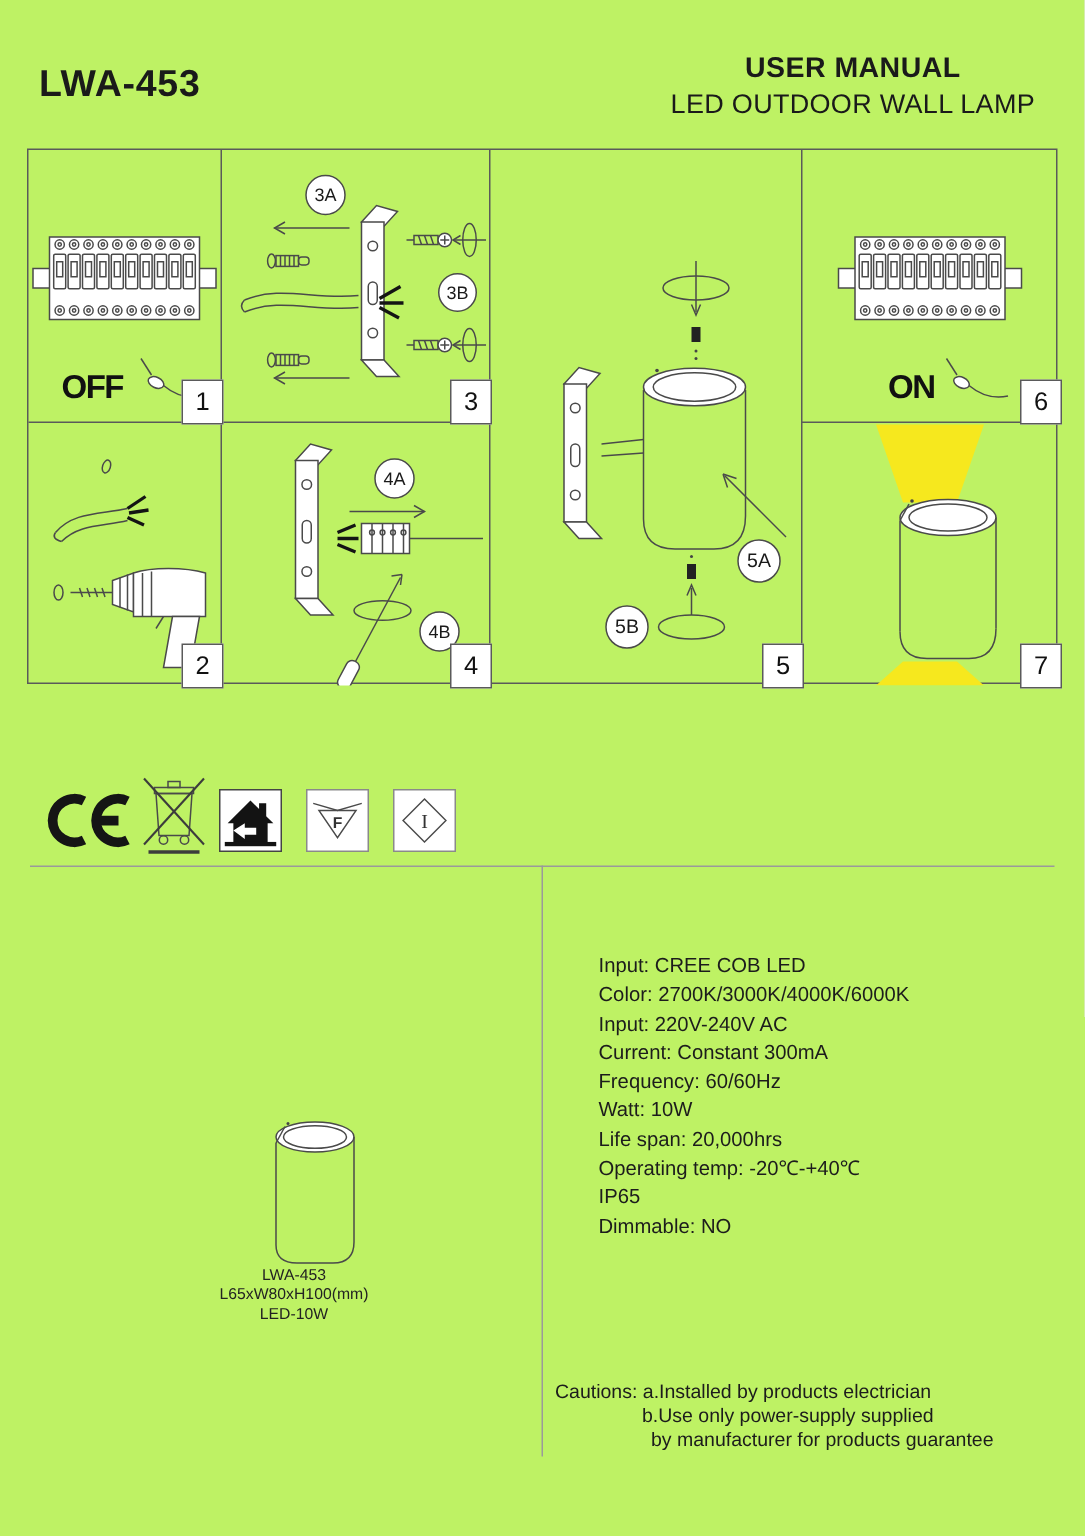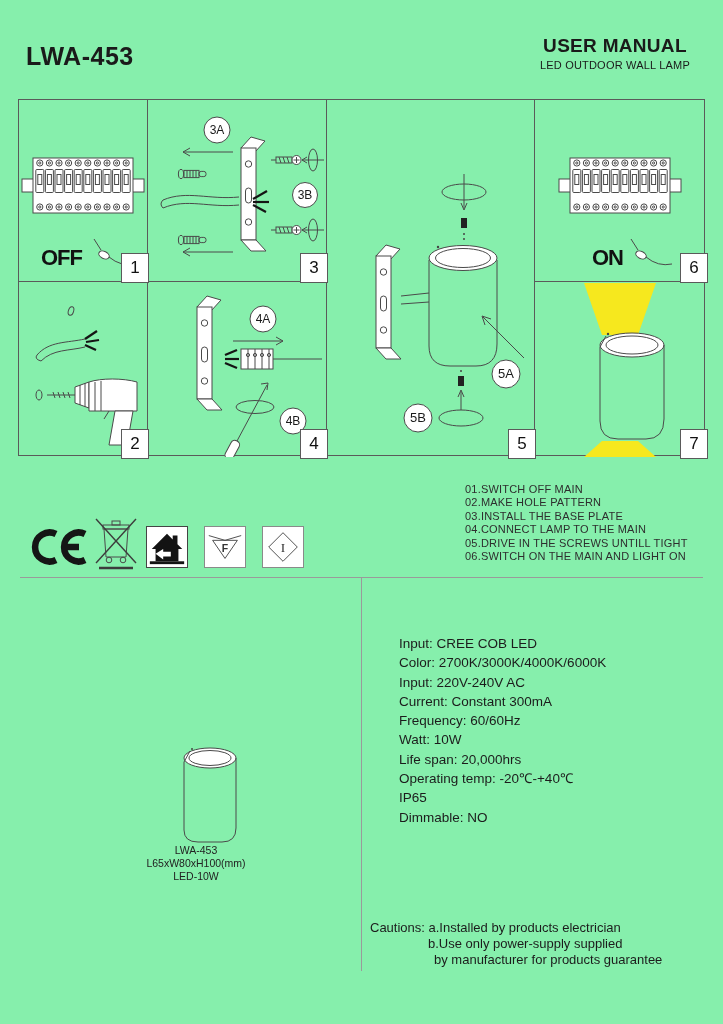--- a/index.html
+++ b/index.html
@@ -1,23 +1,23 @@
 <!DOCTYPE html>
 <html><head>
 <meta charset="utf-8">
 <style>
   html,body{margin:0;padding:0;background:#e8e8e8;}
-  .page{position:relative;width:723px;height:1024px;background:#86efac;margin:0 auto;
+  .page{position:relative;width:723px;height:1024px;background:#bef264;margin:0 auto;
         font-family:"Liberation Sans",sans-serif;color:#1a1a1a;overflow:hidden;}
   .abs{position:absolute;}
   
   .model{left:26px;top:42px;font-size:25px;font-weight:bold;letter-spacing:.5px;}
   .hdr-right{right:33px;top:35px;text-align:center;}
   .hdr-title{font-size:19px;font-weight:bold;letter-spacing:.3px;}
-  .hdr-sub{font-size:11px;margin-top:2px;letter-spacing:.2px;}
+  .hdr-sub{font-size:18px;margin-top:2px;letter-spacing:.2px;}
   
   .grid{left:18px;top:99px;width:687px;height:357px;border:1px solid #5a5a5a;box-sizing:border-box;}
   .gline{position:absolute;background:#5a5a5a;}
   .numbox{position:absolute;width:26px;height:28px;border:1px solid #5a5a5a;background:#fff;
           display:flex;align-items:center;justify-content:center;font-size:17px;color:#111;}
   svg{display:block;}
   .ln{stroke:#4a4a4a;fill:none;stroke-width:1;}
   .lnw{stroke:#4a4a4a;fill:#fff;stroke-width:1;}
   .blk{stroke:#141414;fill:none;stroke-width:2.2;}
   .svgt{fill:#1a1a1a;stroke:none;font-family:"Liberation Sans",sans-serif;font-size:12px;text-anchor:middle;}
@@ -302,28 +302,20 @@
     </svg>
   </div>
 
   <div class="certbox" style="left:262px;top:526px">
     <svg width="40" height="40" viewBox="0 0 42 42">
       <polygon class="ln" points="21,6 36,21 21,36 6,21"></polygon>
       <text x="21" y="26" text-anchor="middle" font-size="14" fill="#333" font-family="Liberation Serif, serif">I</text>
     </svg>
   </div>
 
-  <div class="abs steps">
-    <div>01.SWITCH OFF MAIN</div>
-    <div>02.MAKE HOLE PATTERN</div>
-    <div>03.INSTALL THE BASE PLATE</div>
-    <div>04.CONNECT LAMP TO THE MAIN</div>
-    <div>05.DRIVE IN THE SCREWS UNTILL TIGHT</div>
-    <div>06.SWITCH ON THE MAIN AND LIGHT ON</div>
-  </div>
 
   <div class="abs hline"></div>
   <div class="abs vline"></div>
 
   <svg class="abs" style="left:148px;top:738px" width="96" height="105" viewBox="0 0 96 105">
     <ellipse class="lnw" cx="62" cy="20" rx="26" ry="10"></ellipse>
     <ellipse class="ln" cx="62" cy="20" rx="21" ry="7.5"></ellipse>
     <circle cx="44" cy="11" r="1" fill="#444" stroke="none"></circle>
     <path class="ln" d="M36,24 L42,13"></path>
     <line class="ln" x1="36" y1="24" x2="36" y2="92"></line>

